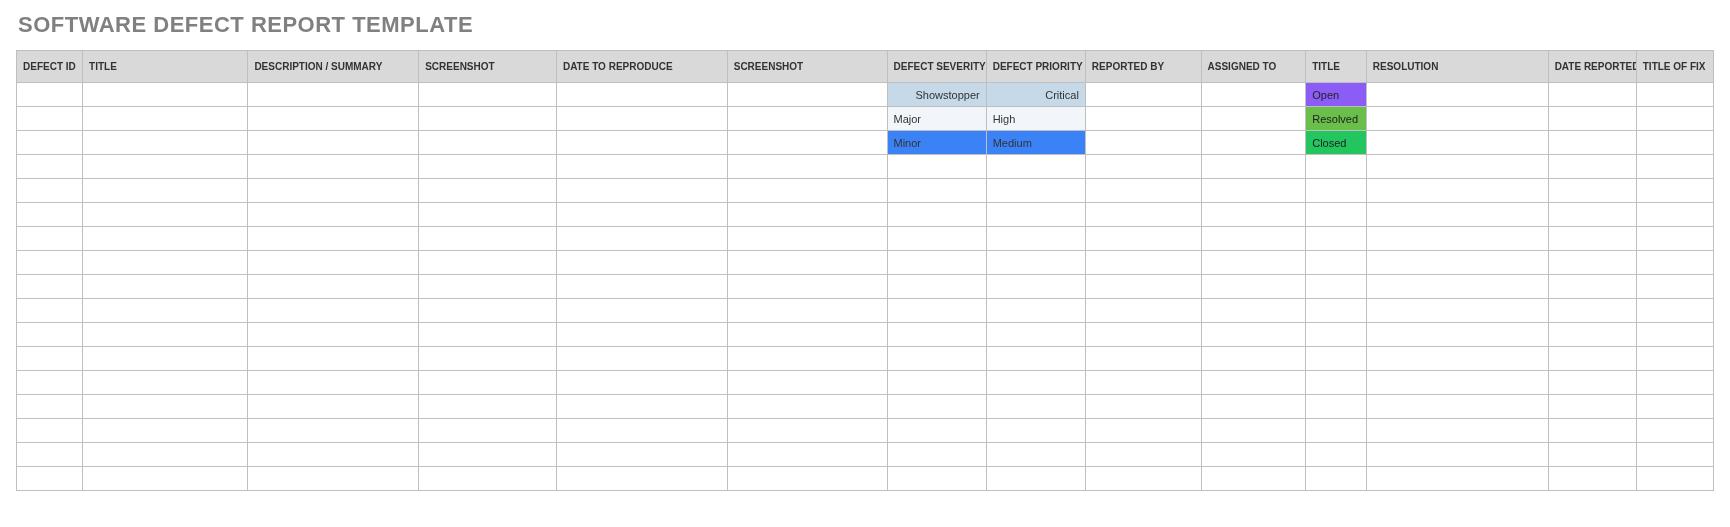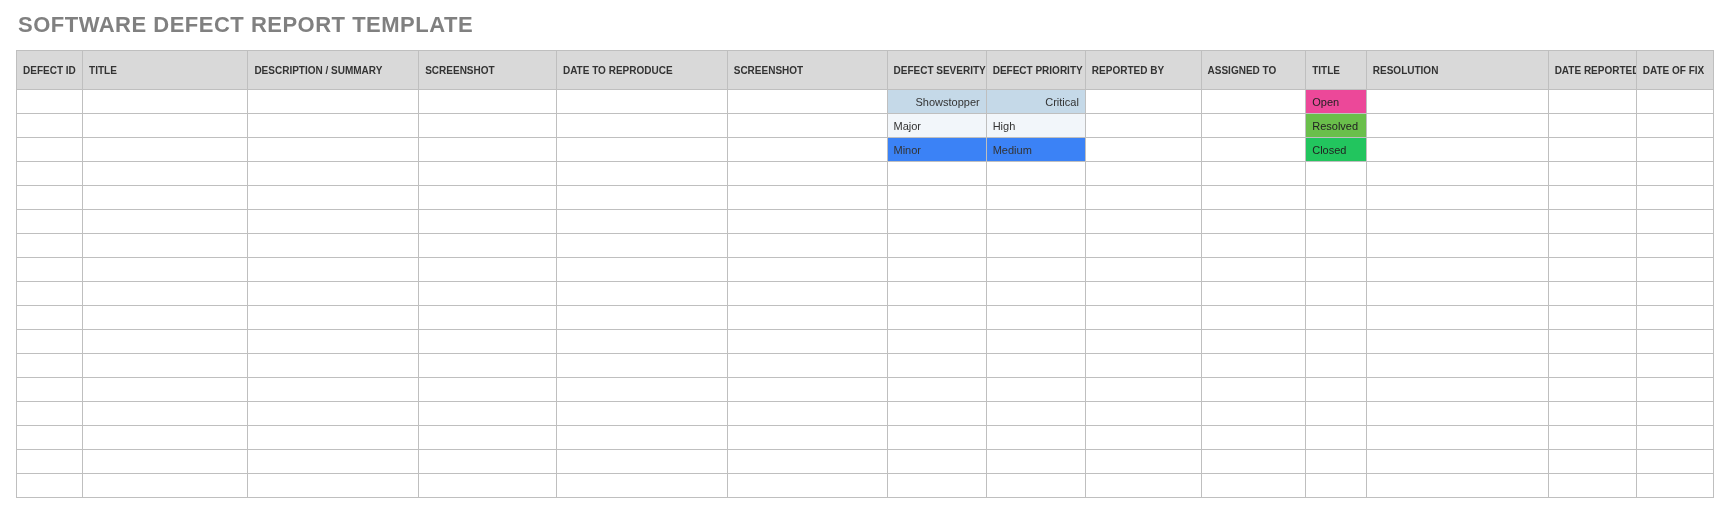--- a/index.html
+++ b/index.html
@@ -32,28 +32,28 @@
     text-align: left;
     vertical-align: middle;
     overflow: hidden;
     white-space: nowrap;
   }
   thead th {
     background: #d9d9d9;
     font-weight: bold;
     font-size: 10px;
     color: #333;
-    height: 39px;
+    height: 32px;
   }
   td { background: #fff; }
   .sev-1, .pri-1 { background: #c5d9e8; text-align: right; }
   .sev-2, .pri-2 { background: #f2f6fa; }
   .sev-3, .pri-3 { background: #3b82f6; }
   .sev-4, .pri-4 { background: #fff; }
-  .st-open     { background: #ec4899; color: #222; }
+  .st-open     { background: #8b5cf6; color: #222; }
   .st-resolved { background: #6abf4b; color: #222; }
   .st-closed   { background: #22c55e; color: #222; }
   
   col.c-defectid   { width: 60px; }
   col.c-title      { width: 150px; }
   col.c-desc       { width: 155px; }
   col.c-env        { width: 125px; }
   col.c-steps      { width: 155px; }
   col.c-screen     { width: 145px; }
   col.c-sev        { width: 90px; }
@@ -95,21 +95,21 @@
       <th>SCREENSHOT</th>
       <th>DATE TO REPRODUCE</th>
       <th>SCREENSHOT</th>
       <th>DEFECT SEVERITY</th>
       <th>DEFECT PRIORITY</th>
       <th>REPORTED BY</th>
       <th>ASSIGNED TO</th>
       <th>TITLE</th>
       <th>RESOLUTION</th>
       <th>DATE REPORTED</th>
-      <th>DATE OF FIX</th>
+      <th>TITLE OF FIX</th>
     </tr>
   </thead>
   <tbody id="tbody">
       <tr>
         <td></td>
         <td></td>
         <td></td>
         <td></td>
         <td></td>
         <td></td>

